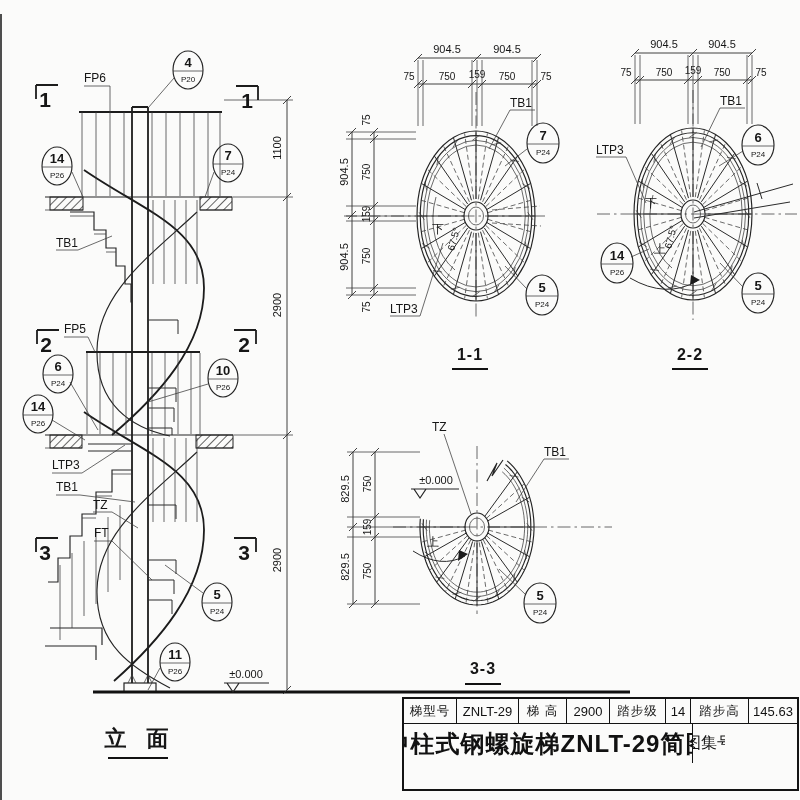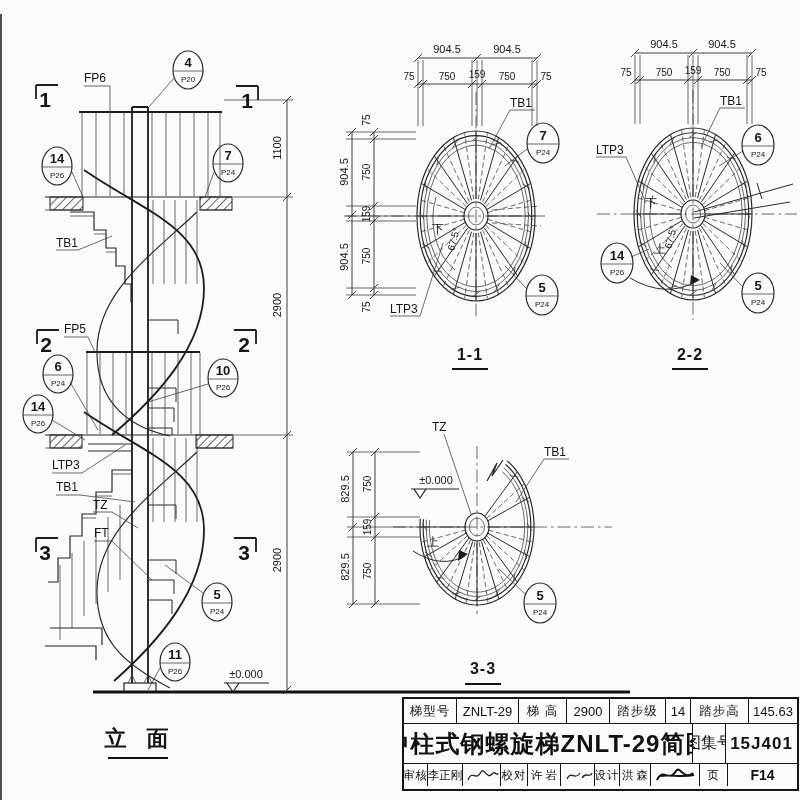--- a/index.html
+++ b/index.html
@@ -588,41 +588,15 @@
     <div class="td lbl" style="flex:0 0 48px">梯 高</div>
     <div class="td val" style="flex:0 0 43px">2900</div>
     <div class="td lbl" style="flex:0 0 56px">踏步级</div>
     <div class="td val" style="flex:0 0 25px">14</div>
     <div class="td lbl" style="flex:0 0 58px">踏步高</div>
     <div class="td val" style="flex:1">145.63</div>
   </div>
   <div class="tr r2">
     <div class="td bigtitle" style="flex:0 0 288px">中柱式钢螺旋梯ZNLT-29简图</div>
     <div class="td atlaslbl" style="flex:0 0 33px">图集号</div>
-    <div class="td atlasval" style="flex:1">15J401</div>
-  </div>
-  <div class="tr r3">
-    <div class="td lbl" style="flex:0 0 23px">审核</div>
-    <div class="td" style="flex:0 0 35px">李正刚</div>
-    <div class="td" style="flex:0 0 38px">
-      <svg class="sigsvg" width="34" height="20" viewBox="0 0 34 20">
-        <path d="M3 15 C7 4 11 17 16 7 C19 2 22 15 27 9 C30 5 32 12 33 8" stroke="#222" stroke-width="1.3" fill="none"></path>
-      </svg>
-    </div>
-    <div class="td lbl" style="flex:0 0 27px">校对</div>
-    <div class="td" style="flex:0 0 33px">许 岩</div>
-    <div class="td" style="flex:0 0 34px">
-      <svg class="sigsvg" width="30" height="20" viewBox="0 0 30 20">
-        <path d="M4 14 C8 5 12 16 17 8 M19 13 C23 6 27 14 29 8" stroke="#222" stroke-width="1.3" fill="none"></path>
-      </svg>
-    </div>
-    <div class="td lbl" style="flex:0 0 25px">设计</div>
-    <div class="td" style="flex:0 0 31px">洪 森</div>
-    <div class="td" style="flex:0 0 49px">
-      <svg class="sigsvg" width="44" height="20" viewBox="0 0 44 20">
-        <path d="M4 15 C10 2 16 18 23 6 C27 0 31 16 40 8 M7 11 C16 9 28 13 41 10" stroke="#151515" stroke-width="2" fill="none"></path>
-      </svg>
-    </div>
-    <div class="td lbl" style="flex:0 0 28px">页</div>
-    <div class="td pageval" style="flex:1">F14</div>
   </div>
 </div>
 </div>
 
 </body></html>

